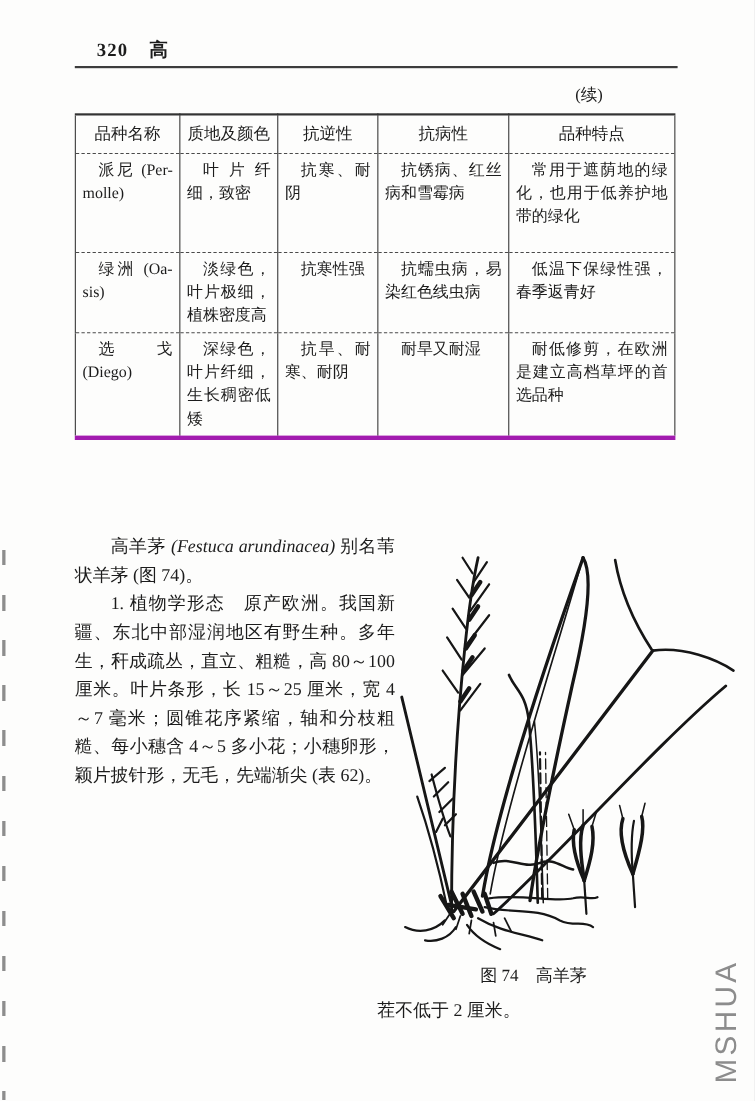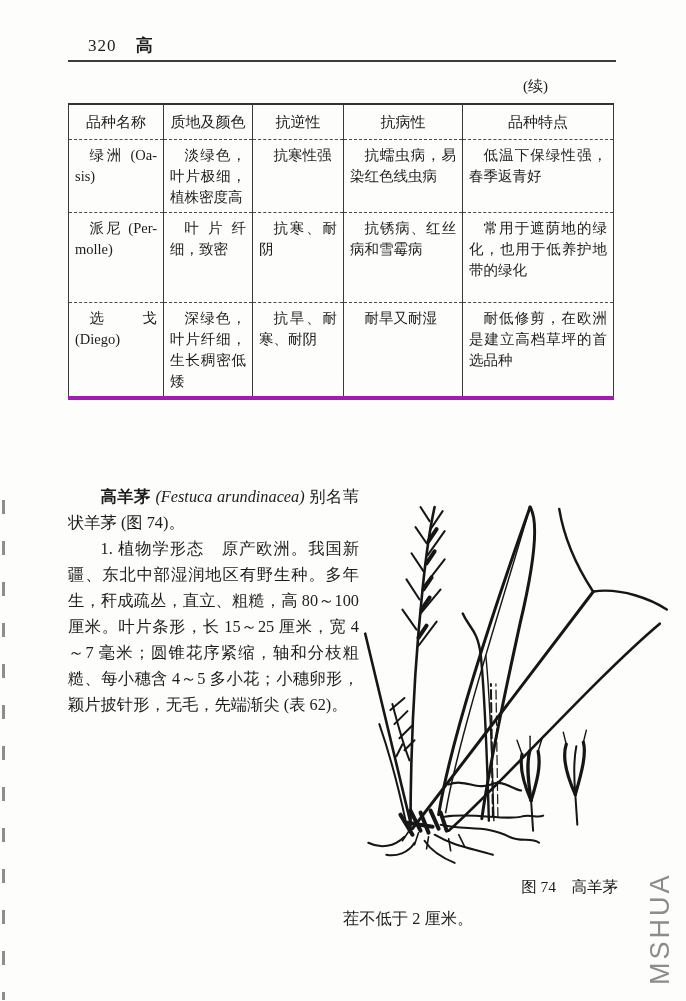--- a/index.html
+++ b/index.html
@@ -19,21 +19,21 @@
     position: absolute; left: 2px; top: 500px;
     width: 3px; height: 500px;
     background: repeating-linear-gradient(to bottom, #8d8d8d 0 14px, transparent 14px 41px);
   }
 
   
   .running-head {
     position: absolute; left: 88px; top: 34px;
     font-size: 17px; letter-spacing: 1px;
   }
-  .running-head .folio { font-weight: 400; }
+  .running-head .folio { font-weight: 700; }
   .running-head .head-word { font-weight: 700; margin-left: 14px; }
   .head-rule {
     position: absolute; left: 68px; top: 60px;
     width: 548px; height: 2px; background: #3c3c3c;
   }
 
   .continued {
     position: absolute; left: 523px; top: 77px;
     font-size: 15px;
   }
@@ -65,31 +65,31 @@
 
   
   .article {
     position: absolute; left: 68px; top: 484px;
     width: 291px;
     font-size: 16.3px;
     line-height: 26px;
     text-align: justify;
   }
   .article p { text-indent: 2em; }
-  .article .species-name { font-weight: 700; margin-top: 36px; }
+  .article .species-name { font-weight: 400; margin-top: 36px; }
   .article .latin { font-style: italic; }
 
   
   .figure-area {
     position: absolute; left: 352px; top: 497px;
     width: 322px; height: 392px;
   }
   .figure-caption {
     position: absolute; left: 352px; top: 877px;
-    width: 266px; text-align: right;
+    width: 266px; text-align: center;
     font-size: 15.5px;
   }
   .right-col-continuation {
     position: absolute; left: 343px; top: 906px;
     width: 240px;
     font-size: 16.3px; line-height: 26px;
   }
 
   
   .watermark {
@@ -129,52 +129,52 @@
     <thead>
       <tr>
         <th>品种名称</th>
         <th>质地及颜色</th>
         <th>抗逆性</th>
         <th>抗病性</th>
         <th>品种特点</th>
       </tr>
     </thead>
     <tbody>
+      <tr style="height:90px">
+        <td>
+            <p>派尼 (Per-molle)</p>
+          </td>
+        <td>
+            <p>叶片纤细，致密</p>
+          </td>
+        <td>
+            <p>抗寒、耐阴</p>
+          </td>
+        <td>
+            <p>抗锈病、红丝病和雪霉病</p>
+          </td>
+        <td>
+            <p>常用于遮荫地的绿化，也用于低养护地带的绿化</p>
+          </td>
+      </tr>
       <tr style="height:63px">
         <td>
             <p>绿洲 (Oa-sis)</p>
           </td>
         <td>
             <p>淡绿色，叶片极细，植株密度高</p>
           </td>
         <td>
             <p>抗寒性强</p>
           </td>
         <td>
             <p>抗蠕虫病，易染红色线虫病</p>
           </td>
         <td>
             <p>低温下保绿性强，春季返青好</p>
-          </td>
-      </tr>
-      <tr style="height:90px">
-        <td>
-            <p>派尼 (Per-molle)</p>
-          </td>
-        <td>
-            <p>叶片纤细，致密</p>
-          </td>
-        <td>
-            <p>抗寒、耐阴</p>
-          </td>
-        <td>
-            <p>抗锈病、红丝病和雪霉病</p>
-          </td>
-        <td>
-            <p>常用于遮荫地的绿化，也用于低养护地带的绿化</p>
           </td>
       </tr>
       <tr style="height:77px">
         <td>
             <p>选戈 (Diego)</p>
           </td>
         <td>
             <p>深绿色，叶片纤细，生长稠密低矮</p>
           </td>
         <td>

